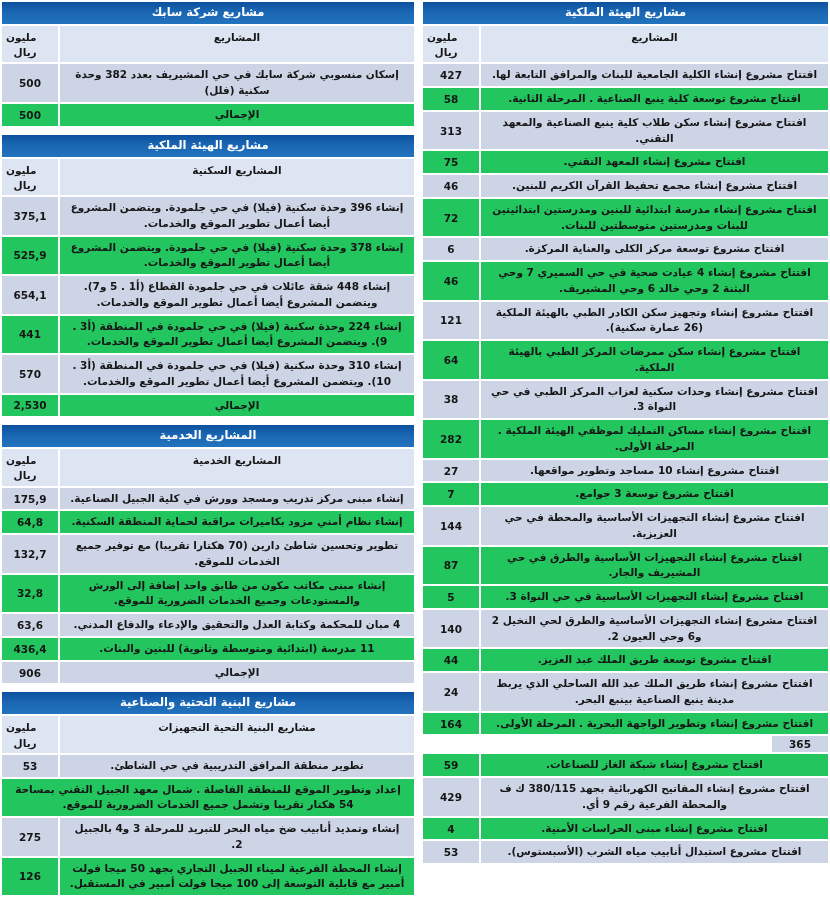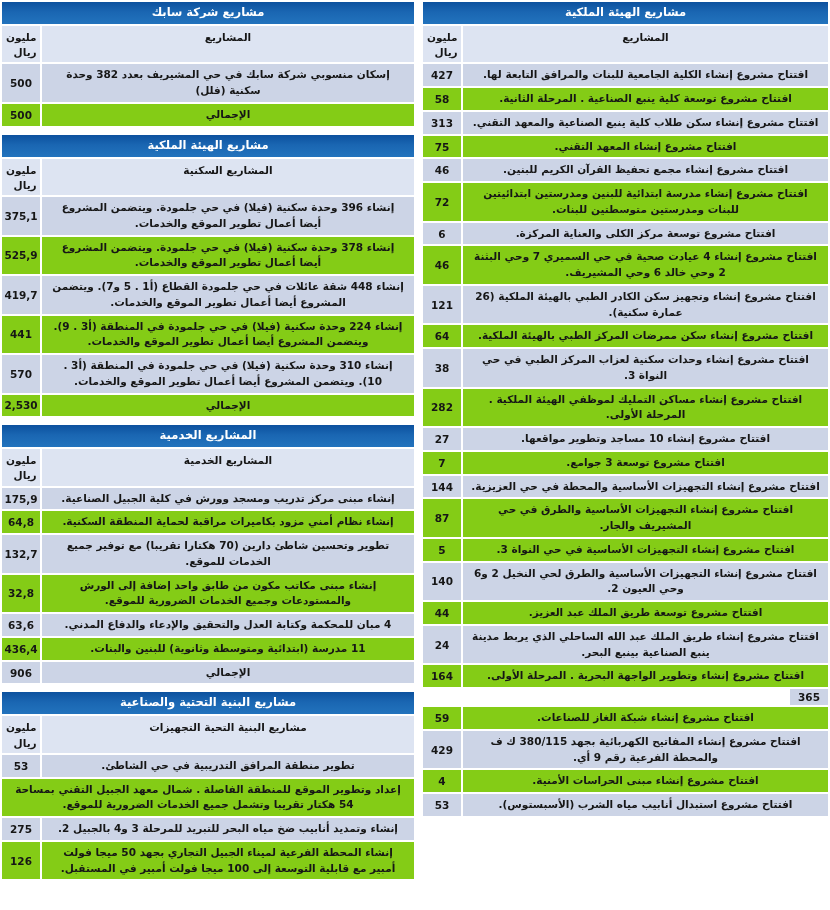--- a/index.html
+++ b/index.html
@@ -33,42 +33,42 @@
     flex:1;
     text-align:center;
     font-size:10.5px;
     line-height:1.5;
     padding:3px 8px;
     display:flex;
     align-items:center;
     justify-content:center;
   }
   .cell-val {
-    width:38px;
+    width:56px;
     flex:none;
     font-size:10.5px;
     display:flex;
     align-items:center;
     justify-content:center;
     direction:ltr;
     padding:2px 4px;
   }
   .colhead .cell-desc { align-items:flex-start; padding-top:4px; }
   .colhead .cell-val {
     white-space:pre-line;
     direction:rtl;
     justify-content:flex-end;
     text-align:right;
     align-items:flex-start;
     padding-top:4px;
     line-height:1.45;
   }
   .colhead > div { background:#dde4f2; }
   .row.odd  > div { background:#ccd4e6; }
-  .row.even > div { background:#84cc16; }
+  .row.even > div { background:#22c55e; }
 </style>
 </head>
 <body>
 
 <div class="page">
   <div class="col col-left">
       <div class="ptable">
         <div class="thead">مشاريع شركة سابك</div>
         <div class="row colhead">
           <div class="cell-desc">المشاريع</div>
@@ -94,21 +94,21 @@
         <div class="row odd">
           <div class="cell-desc">إنشاء 396 وحدة سكنية (فيلا) في حي جلمودة. ويتضمن المشروع أيضا أعمال تطوير الموقع والخدمات.</div>
           <div class="cell-val">375,1</div>
         </div>
         <div class="row even">
           <div class="cell-desc">إنشاء 378 وحدة سكنية (فيلا) في حي جلمودة. ويتضمن المشروع أيضا أعمال تطوير الموقع والخدمات.</div>
           <div class="cell-val">525,9</div>
         </div>
         <div class="row odd">
           <div class="cell-desc">إنشاء 448 شقة عائلات في حي جلمودة القطاع (أ1 . 5 و7). ويتضمن المشروع أيضا أعمال تطوير الموقع والخدمات.</div>
-          <div class="cell-val">419,7</div>
+          <div class="cell-val">654,1</div>
         </div>
         <div class="row even">
           <div class="cell-desc">إنشاء 224 وحدة سكنية (فيلا) في حي جلمودة في المنطقة (أ3 . 9). ويتضمن المشروع أيضا أعمال تطوير الموقع والخدمات.</div>
           <div class="cell-val">441</div>
         </div>
         <div class="row odd">
           <div class="cell-desc">إنشاء 310 وحدة سكنية (فيلا) في حي جلمودة في المنطقة (أ3 . 10). ويتضمن المشروع أيضا أعمال تطوير الموقع والخدمات.</div>
           <div class="cell-val">570</div>
         </div>
         <div class="row even">

